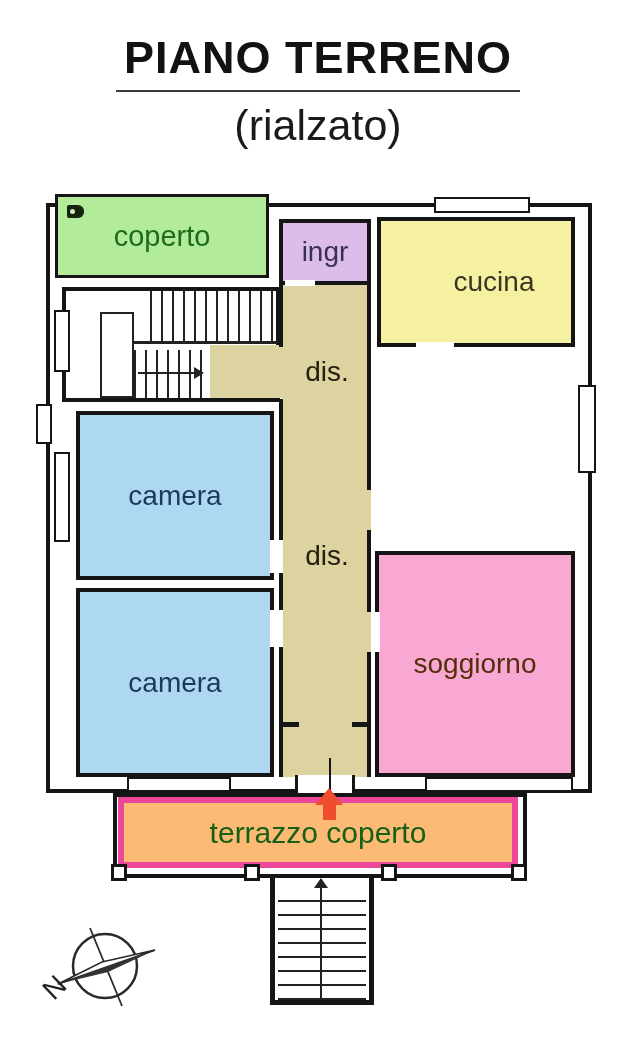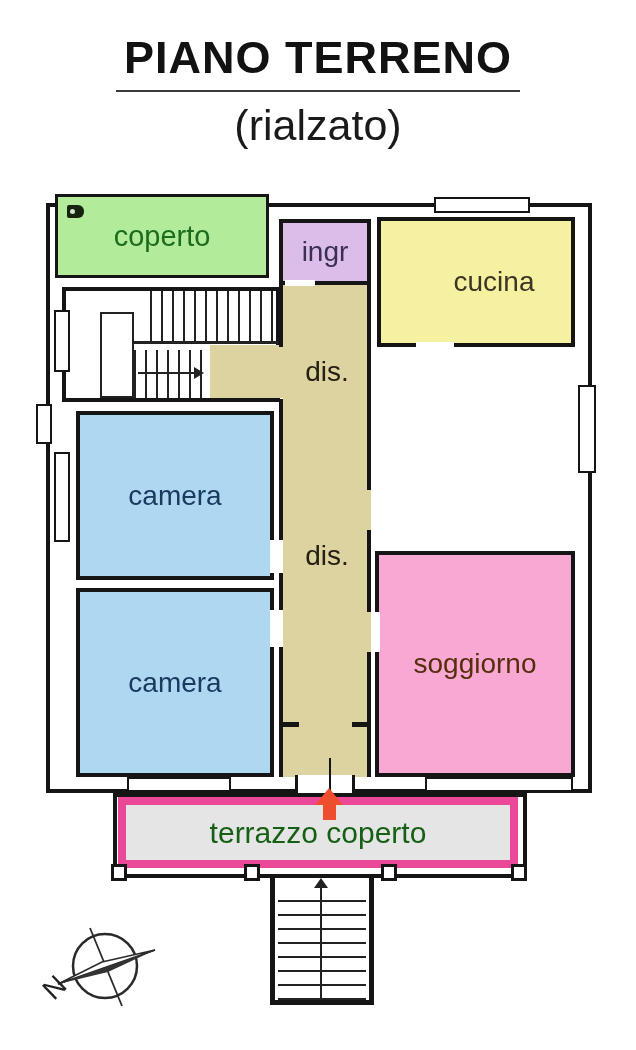--- a/index.html
+++ b/index.html
@@ -28,22 +28,22 @@
   .treads-v{position:absolute;z-index:4;background:repeating-linear-gradient(90deg,#222 0 2px,transparent 2px 11px);}
   .treads-h{position:absolute;z-index:4;background:repeating-linear-gradient(180deg,#222 0 2px,transparent 2px 14px);}
   .thin{position:absolute;background:#222;z-index:4;}
   .well{position:absolute;background:#fff;border:2px solid #222;box-sizing:border-box;z-index:4;}
   .arrowhead-r{position:absolute;width:0;height:0;border-top:6px solid transparent;
                border-bottom:6px solid transparent;border-left:10px solid #222;z-index:5;}
   .arrowhead-u{position:absolute;width:0;height:0;border-left:7px solid transparent;
                border-right:7px solid transparent;border-bottom:10px solid #222;z-index:5;}
   
   .terr-outer{position:absolute;box-sizing:border-box;background:#fff;border:4px solid #151515;z-index:3;}
-  .terr-inner{position:absolute;left:1px;right:5px;top:0;bottom:6px;background:#e5e5e5;
-              border:8px solid #ec4899;display:flex;align-items:center;justify-content:center;}
+  .terr-inner{position:absolute;left:1px;right:5px;top:0;bottom:6px;background:#fdba74;
+              border:6px solid #ec4899;display:flex;align-items:center;justify-content:center;}
   .post{position:absolute;width:16px;height:17px;background:#fff;border:3px solid #151515;
         box-sizing:border-box;z-index:6;}
   
   .entry-stem{position:absolute;left:323px;top:804px;width:13px;height:16px;background:#ef4e2e;z-index:6;}
   .entry-head{position:absolute;left:315px;top:788px;width:0;height:0;border-left:14px solid transparent;
               border-right:14px solid transparent;border-bottom:17px solid #ef4e2e;z-index:6;}
   .leader{position:absolute;left:329px;top:758px;width:2px;height:34px;background:#151515;z-index:6;}
   .cam-icon{position:absolute;left:9px;top:8px;width:17px;height:13px;background:#16240f;
             border-radius:2px 6px 6px 2px;z-index:6;}
   .cam-icon span{position:absolute;left:3px;top:4px;width:5px;height:5px;background:#cfe8c4;

